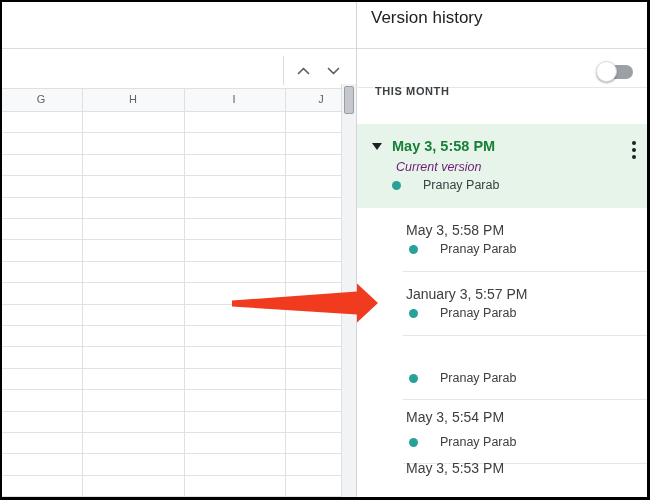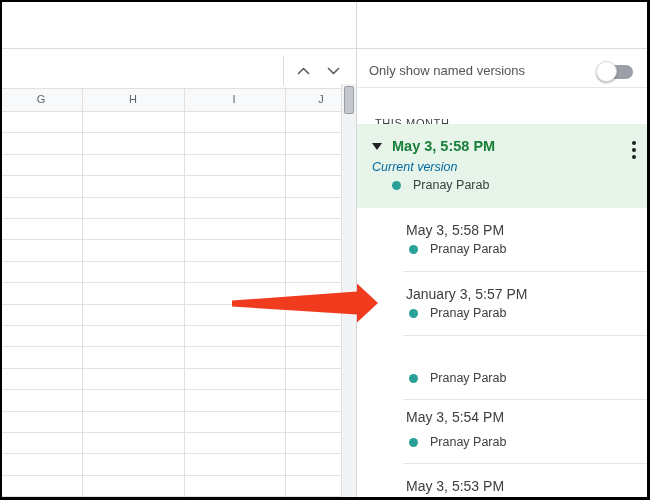--- a/index.html
+++ b/index.html
@@ -36,34 +36,34 @@
     background:#c4c7cb;border:1px solid #9a9ea3;border-radius:2px;}
   
   .panel-border{left:356px;top:0;height:500px;background:#d2d5d9;}
   .panel-title{position:absolute;left:371px;top:8px;font-size:17px;color:#202124;}
   .toggle-label{position:absolute;left:369px;top:63px;font-size:13px;color:#50555a;}
   .toggle{position:absolute;left:596px;top:61px;width:39px;height:22px;}
   .toggle-track{position:absolute;left:3px;top:4px;width:34px;height:14px;border-radius:7px;
     background:#9aa0a6;}
   .toggle-knob{position:absolute;left:0;top:0;width:21px;height:21px;border-radius:50%;
     background:#fff;border:1px solid #dadce0;box-shadow:0 1px 2px rgba(0,0,0,.35);}
-  .section-header{position:absolute;left:375px;top:117px;font-size:11px;font-weight:normal;
+  .section-header{position:absolute;left:375px;top:85px;font-size:11px;font-weight:bold;
     letter-spacing:.6px;color:#3c4043;}
   
   .current-block{position:absolute;left:357px;top:124px;width:293px;height:84px;background:#e6f4ea;}
   .collapse-tri{position:absolute;left:372px;top:143px;width:0;height:0;
     border-left:5.5px solid transparent;border-right:5.5px solid transparent;
     border-top:7px solid #202124;}
   .cur-date{position:absolute;left:392px;top:138px;font-size:14.5px;font-weight:bold;color:#188038;}
-  .cur-label{position:absolute;left:372px;top:160px;font-size:12.5px;font-style:italic;
-    font-weight:500;color:#0369a1;}
+  .cur-label{position:absolute;left:396px;top:160px;font-size:12.5px;font-style:italic;
+    font-weight:500;color:#701a75;}
   .kebab{position:absolute;left:630px;top:139px;display:flex;flex-direction:column;gap:3px;
     padding:2px;cursor:pointer;}
   .kebab b{width:4px;height:4px;border-radius:50%;background:#202124;}
-  .author-row{position:absolute;display:flex;align-items:center;gap:12px;height:14px;}
+  .author-row{position:absolute;display:flex;align-items:center;gap:22px;height:14px;}
   .author-dot{width:9px;height:9px;border-radius:50%;background:#2aa198;flex:none;}
   .author-name{font-size:12.5px;color:#3c4043;white-space:nowrap;}
   .ver-date{position:absolute;left:406px;font-size:14px;color:#3c4043;white-space:nowrap;}
   .ver-divider{position:absolute;left:403px;width:247px;height:1px;background:#e4e6e8;}
   
   .arrow-svg{position:absolute;left:225px;top:278px;z-index:50;}
 </style>
 </head>
 <body>
 
@@ -98,22 +98,22 @@
   <div class="grid-vline" style="left:82px;"></div>
   <div class="grid-vline" style="left:184px;"></div>
   <div class="grid-vline" style="left:285px;"></div>
 
   <div class="scroll-track">
     <div class="scroll-thumb"></div>
   </div>
 
   <div class="vline panel-border"></div>
 
+  <div class="panel-title">Version history</div>
 
-  <div class="toggle-label">Only show named versions</div>
   <div class="toggle">
     <div class="toggle-track"></div>
     <div class="toggle-knob"></div>
   </div>
 
   <div class="hline" style="left:356px;top:87px;width:294px;background:#e4e6e8;"></div>
 
   <div class="section-header">THIS MONTH</div>
 
   <div class="current-block"></div>
@@ -150,21 +150,21 @@
   </div>
   <div class="ver-divider" style="top:399px;"></div>
 
   <div class="ver-date" style="top:409px;">May 3, 5:54 PM</div>
   <div class="author-row" style="left:409px;top:435px;">
     <span class="author-dot"></span>
     <span class="author-name">Pranay Parab</span>
   </div>
   <div class="ver-divider" style="top:463px;"></div>
 
-  <div class="ver-date" style="top:478px;">May 3, 5:53 PM</div>
+  <div class="ver-date" style="top:460px;">May 3, 5:53 PM</div>
 
   <svg class="arrow-svg" width="160" height="52" viewBox="0 0 160 52">
     <polygon points="7,22.5 132,13.5 132,5.5 153,25 132,44.5 132,36.5 7,28.5" fill="#f03b1e"></polygon>
   </svg>
 
   <div class="edge edge-top"></div>
   <div class="edge edge-left"></div>
   <div class="edge edge-right"></div>
   <div class="edge edge-bottom"></div>
 </div>

